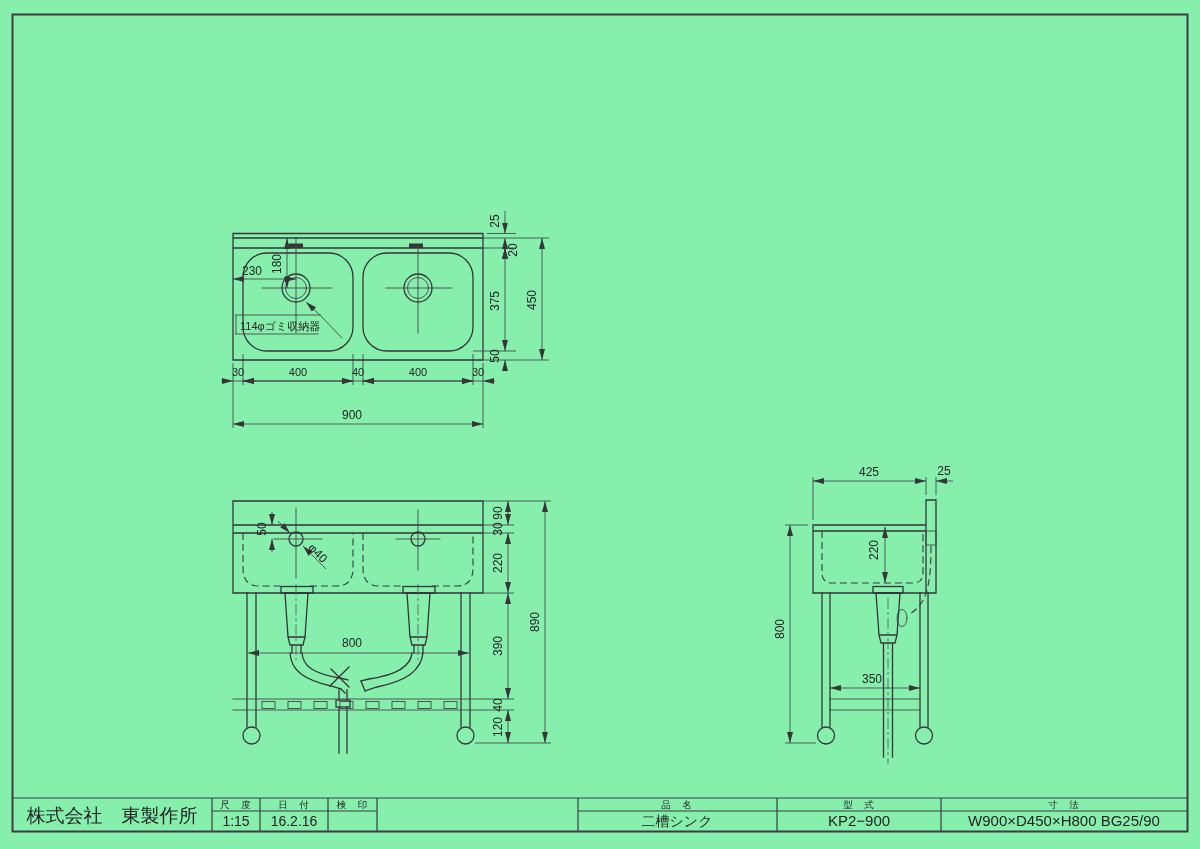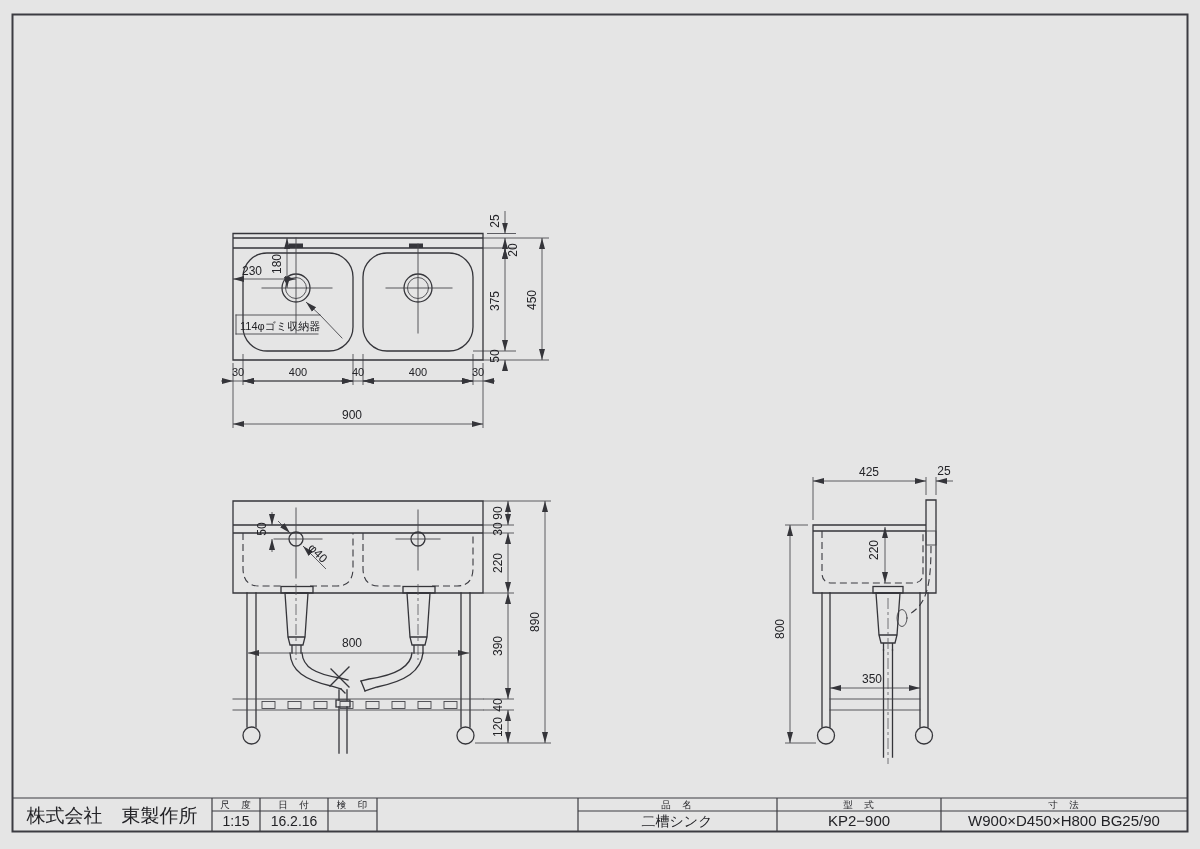--- a/index.html
+++ b/index.html
@@ -1,16 +1,16 @@
 <!DOCTYPE html>
 <html><head>
 <meta charset="utf-8">
 <style>
   html,body { margin:0; padding:0; background:#ffffff; }
-  .canvas { position:relative; width:1200px; height:849px; background:#e5e5e5; overflow:hidden;
+  .canvas { position:relative; width:1200px; height:849px; background:#86efac; overflow:hidden;
             font-family:"Liberation Sans","DejaVu Sans",sans-serif; }
   svg { position:absolute; left:0; top:0; }
   
   .o   { fill:none; stroke:#35353a; stroke-width:1.3; stroke-linecap:square; }
   .t   { fill:none; stroke:#45454a; stroke-width:0.9; stroke-linecap:square; }
   .d   { fill:none; stroke:#3a3a40; stroke-width:1.1; stroke-dasharray:7 4; }
   .c   { fill:none; stroke:#55555a; stroke-width:0.8; stroke-dasharray:11 3 3 3; }
   .dim { fill:none; stroke:#3a3a40; stroke-width:0.8; }
   .blk { fill:#35353a; stroke:none; }
   

